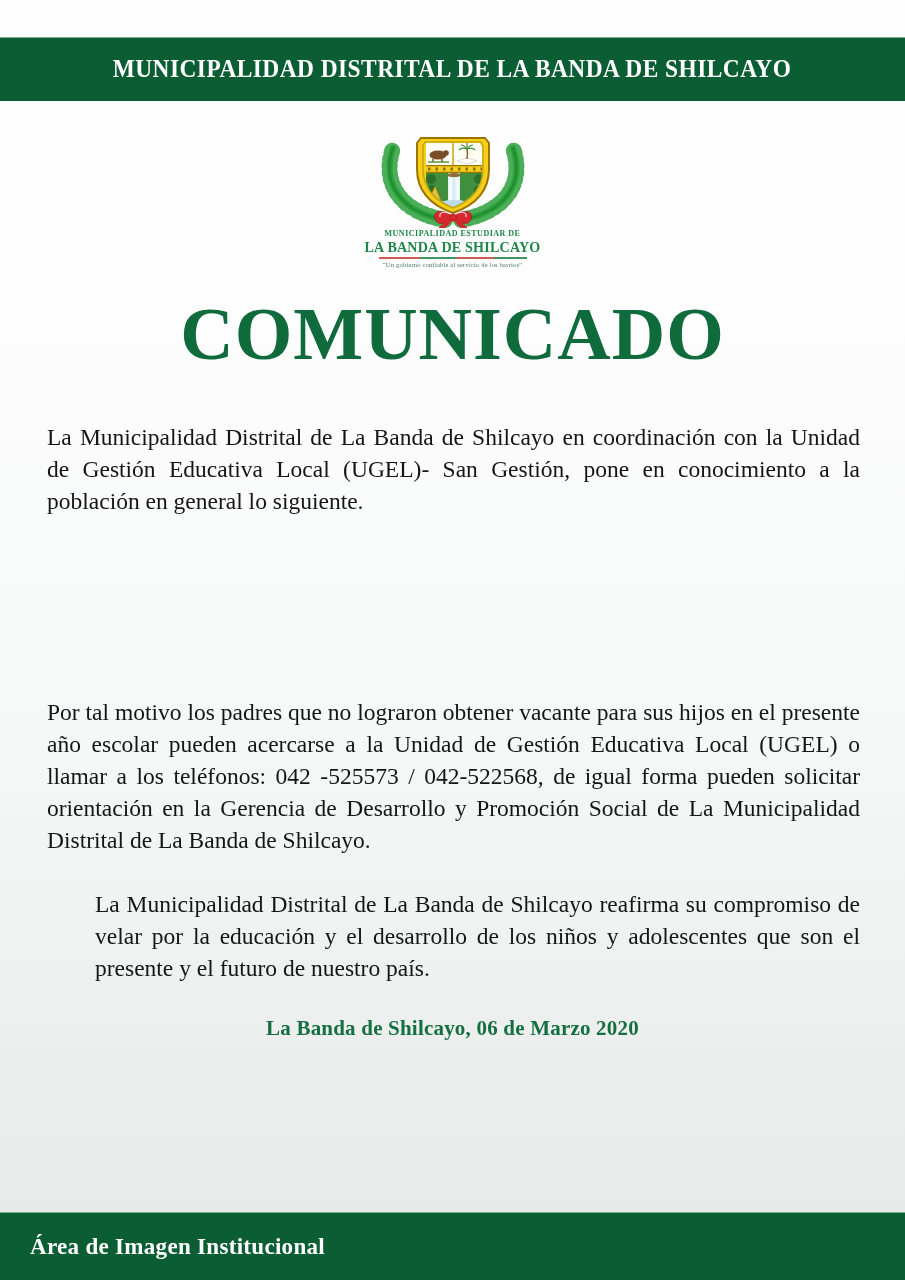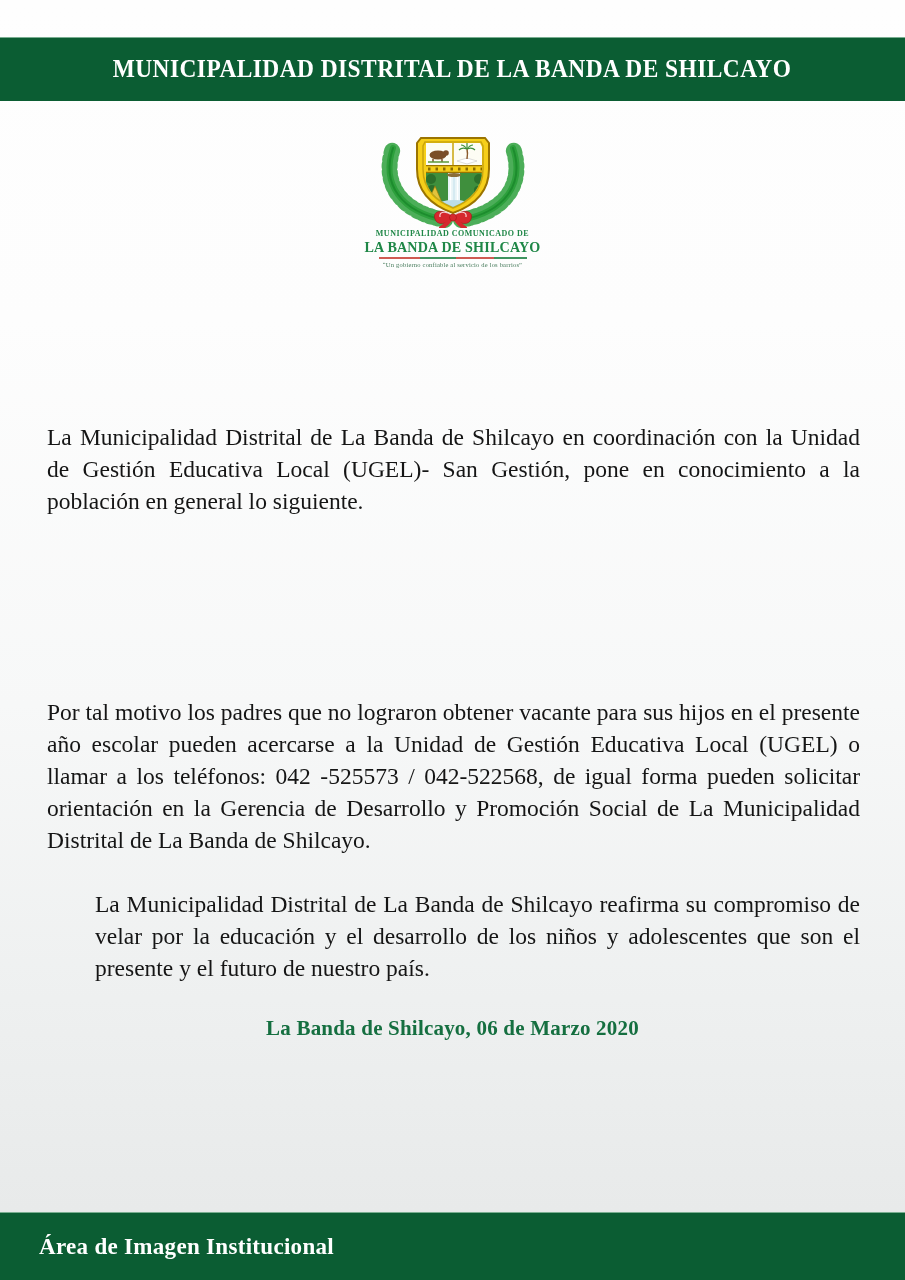--- a/index.html
+++ b/index.html
@@ -10,21 +10,21 @@
   }
   .band{
     position:absolute;left:0;right:0;background:#0b5d33;color:#ffffff;
     display:flex;align-items:center;box-shadow:inset 0 1px 0 rgba(170,210,185,.7);
   }
   .header-band{top:37px;height:64px;justify-content:center;}
   .header-band .band-text{
     font-weight:bold;font-size:26px;letter-spacing:.5px;white-space:nowrap;
     transform:scaleX(.9);transform-origin:center;
   }
-  .footer-band{top:1212px;height:68px;padding-left:39px;}
+  .footer-band{top:1212px;height:68px;padding-left:30px;}
   .footer-band .band-text{
     font-weight:bold;font-size:24px;letter-spacing:.3px;white-space:nowrap;
     transform:scaleX(.96);transform-origin:left center;
   }
   .logo{position:absolute;top:134px;left:0;width:100%;text-align:center;line-height:1;}
   .logo svg{display:block;margin:0 auto;}
   .logo-org1{font-size:8px;font-weight:bold;color:#1f8747;letter-spacing:.5px;margin-top:2px;}
   .logo-org2{font-size:15px;font-weight:bold;color:#1f8747;letter-spacing:.2px;margin-top:2px;transform:scaleX(.94);transform-origin:center;}
   .logo-underline{
     width:148px;height:2px;margin:2px auto 0;
@@ -116,26 +116,27 @@
       <g>
         <path d="M100,82 C89,74 79,77 82,85 C84,92 94,90 100,85 Z" fill="#d6282e" stroke="#a31318" stroke-width=".6"></path>
         <path d="M100,82 C111,74 121,77 118,85 C116,92 106,90 100,85 Z" fill="#d6282e" stroke="#a31318" stroke-width=".6"></path>
         <path d="M97,86 C94,90 92,92 88,94" stroke="#d6282e" stroke-width="4" fill="none" stroke-linecap="round"></path>
         <path d="M103,86 C106,90 108,92 112,94" stroke="#d6282e" stroke-width="4" fill="none" stroke-linecap="round"></path>
         <path d="M99,81 C92,76 86,78 87,83" stroke="#ffffff" stroke-width="1.2" fill="none" opacity=".8"></path>
         <path d="M101,81 C108,76 114,78 113,83" stroke="#ffffff" stroke-width="1.2" fill="none" opacity=".8"></path>
         <circle cx="100" cy="83.5" r="3.5" fill="#d6282e" stroke="#a31318" stroke-width=".6"></circle>
       </g>
     </svg>
-    <div class="logo-org1">MUNICIPALIDAD COMUNICADO DE</div>
+    <div class="logo-org1">MUNICIPALIDAD ESTUDIAR DE</div>
     <div class="logo-org2">LA BANDA DE SHILCAYO</div>
     <div class="logo-underline"></div>
     <div class="logo-slogan">“Un gobierno confiable al servicio de los barrios”</div>
   </div>
 
+  <h1 class="doc-title">COMUNICADO</h1>
 
   <p class="body-p p1">La Municipalidad Distrital de La Banda de Shilcayo en coordinación con la Unidad de Gestión Educativa Local (UGEL)- San Gestión, pone en conocimiento a la población en general lo siguiente.</p>
   <p class="body-p p3">Por tal motivo los padres que no lograron obtener vacante para sus hijos en el presente año escolar pueden acercarse a la Unidad de Gestión Educativa Local (UGEL) o llamar a los teléfonos: 042 -525573 / 042-522568, de igual forma pueden solicitar orientación en la Gerencia de Desarrollo y Promoción Social de La Municipalidad Distrital de La Banda de Shilcayo.</p>
   <p class="body-p p4">La Municipalidad Distrital de La Banda de Shilcayo reafirma su compromiso de velar por la educación y el desarrollo de los niños y adolescentes que son el presente y el futuro de nuestro país.</p>
 
   <div class="dateline">La Banda de Shilcayo, 06 de Marzo 2020</div>
 
   <footer class="band footer-band">
     <span class="band-text">Área de Imagen Institucional</span>
   </footer>

